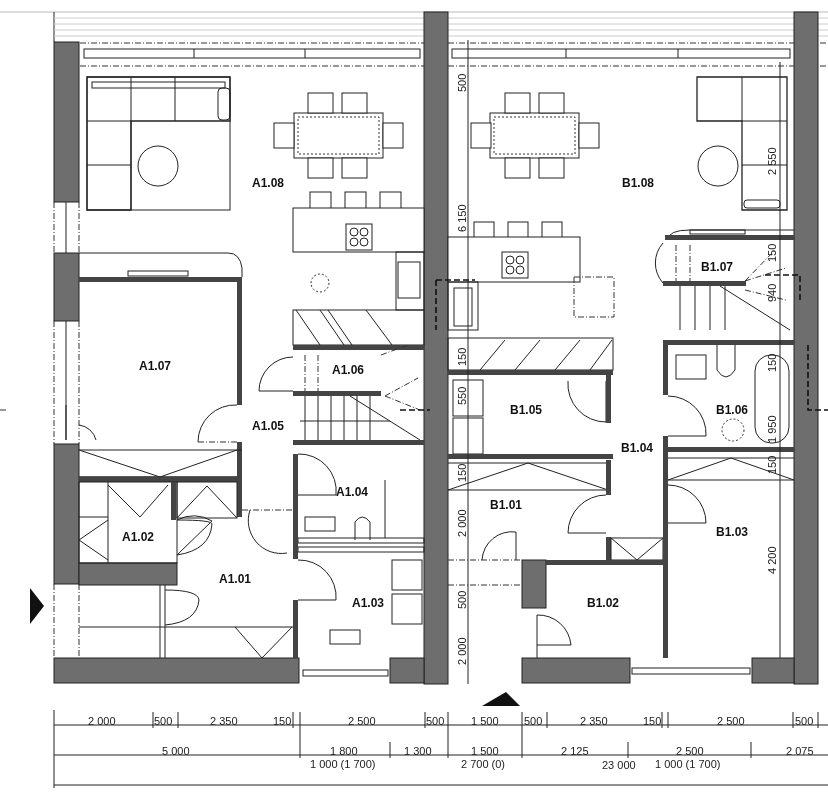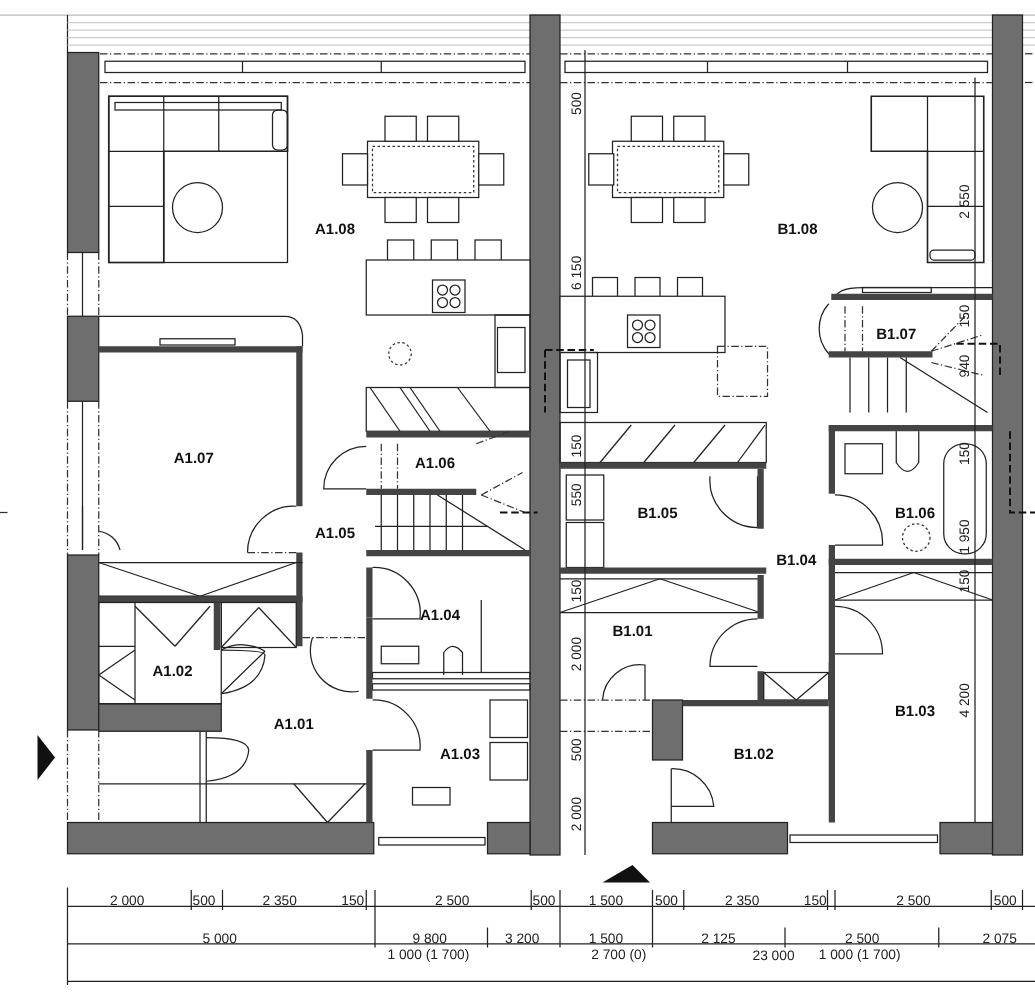--- a/index.html
+++ b/index.html
@@ -351,21 +351,21 @@
   <span class="lbl" style="left:122px;top:531px">A1.02</span>
   <span class="lbl" style="left:219px;top:573px">A1.01</span>
   <span class="lbl" style="left:352px;top:597px">A1.03</span>
 
   <span class="lbl" style="left:622px;top:177px">B1.08</span>
   <span class="lbl" style="left:701px;top:261px">B1.07</span>
   <span class="lbl" style="left:510px;top:404px">B1.05</span>
   <span class="lbl" style="left:621px;top:442px">B1.04</span>
   <span class="lbl" style="left:716px;top:404px">B1.06</span>
   <span class="lbl" style="left:490px;top:499px">B1.01</span>
-  <span class="lbl" style="left:716px;top:563px">B1.03</span>
+  <span class="lbl" style="left:716px;top:526px">B1.03</span>
   <span class="lbl" style="left:587px;top:597px">B1.02</span>
 </div>
 
 <div>
   <span class="dm vt" style="left:457px;top:92px">500</span>
   <span class="dm vt" style="left:457px;top:232px">6 150</span>
   <span class="dm vt" style="left:457px;top:366px">150</span>
   <span class="dm vt" style="left:457px;top:405px">550</span>
   <span class="dm vt" style="left:457px;top:482px">150</span>
   <span class="dm vt" style="left:457px;top:537px">2 000</span>
@@ -390,25 +390,25 @@
   <span class="dm" style="left:348px;top:716px">2 500</span>
   <span class="dm" style="left:426px;top:716px">500</span>
   <span class="dm" style="left:471px;top:716px">1 500</span>
   <span class="dm" style="left:524px;top:716px">500</span>
   <span class="dm" style="left:580px;top:716px">2 350</span>
   <span class="dm" style="left:643px;top:716px">150</span>
   <span class="dm" style="left:717px;top:716px">2 500</span>
   <span class="dm" style="left:795px;top:716px">500</span>
 
   <span class="dm" style="left:162px;top:746px">5 000</span>
-  <span class="dm" style="left:330px;top:746px">9 800</span>
-  <span class="dm" style="left:404px;top:746px">3 200</span>
+  <span class="dm" style="left:330px;top:746px">1 800</span>
+  <span class="dm" style="left:404px;top:746px">1 300</span>
   <span class="dm" style="left:471px;top:746px">1 500</span>
   <span class="dm" style="left:561px;top:746px">2 125</span>
   <span class="dm" style="left:676px;top:746px">2 500</span>
   <span class="dm" style="left:786px;top:746px">2 075</span>
 
   <span class="dm" style="left:310px;top:759px">1 000 (1 700)</span>
-  <span class="dm" style="left:473px;top:759px">2 700 (0)</span>
+  <span class="dm" style="left:461px;top:759px">2 700 (0)</span>
   <span class="dm" style="left:655px;top:759px">1 000 (1 700)</span>
 
   <span class="dm" style="left:602px;top:760px">23 000</span>
 </div>
 
 </body></html>

